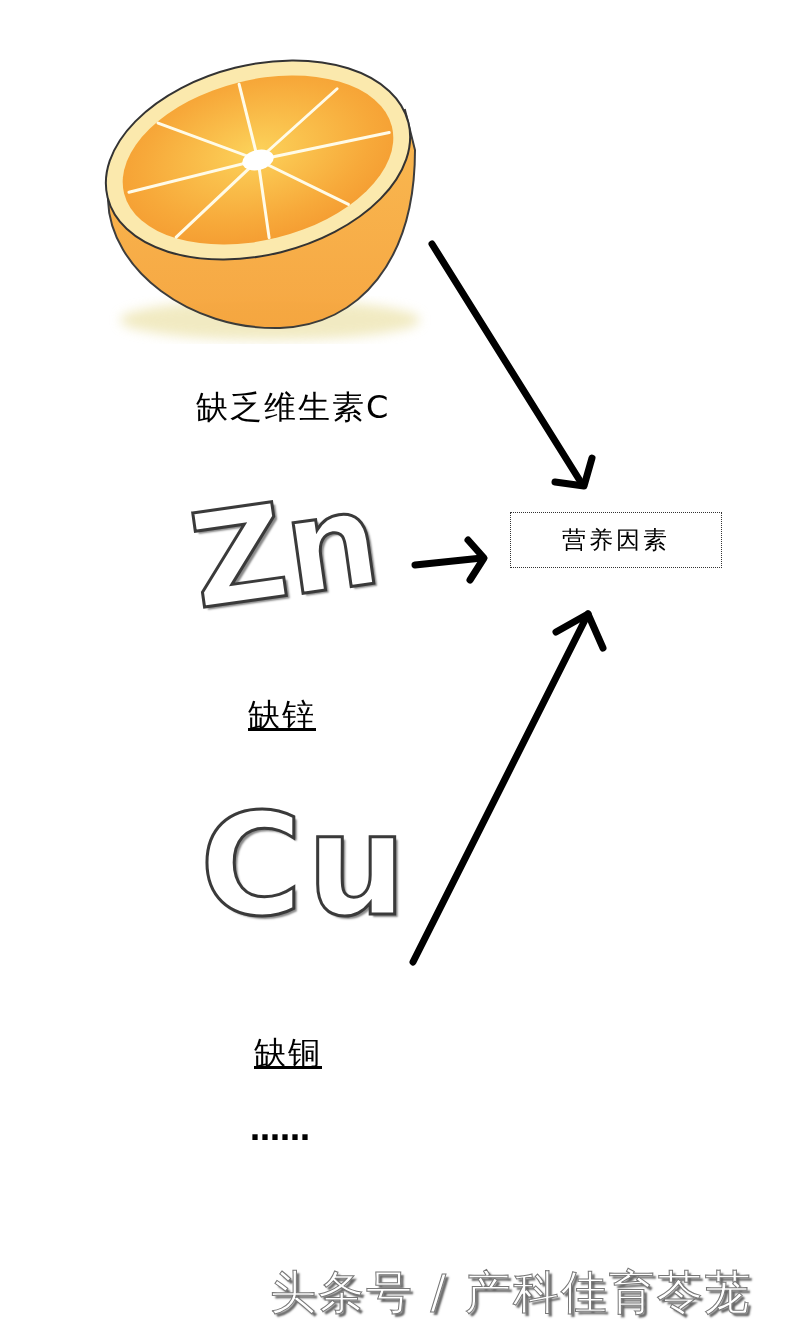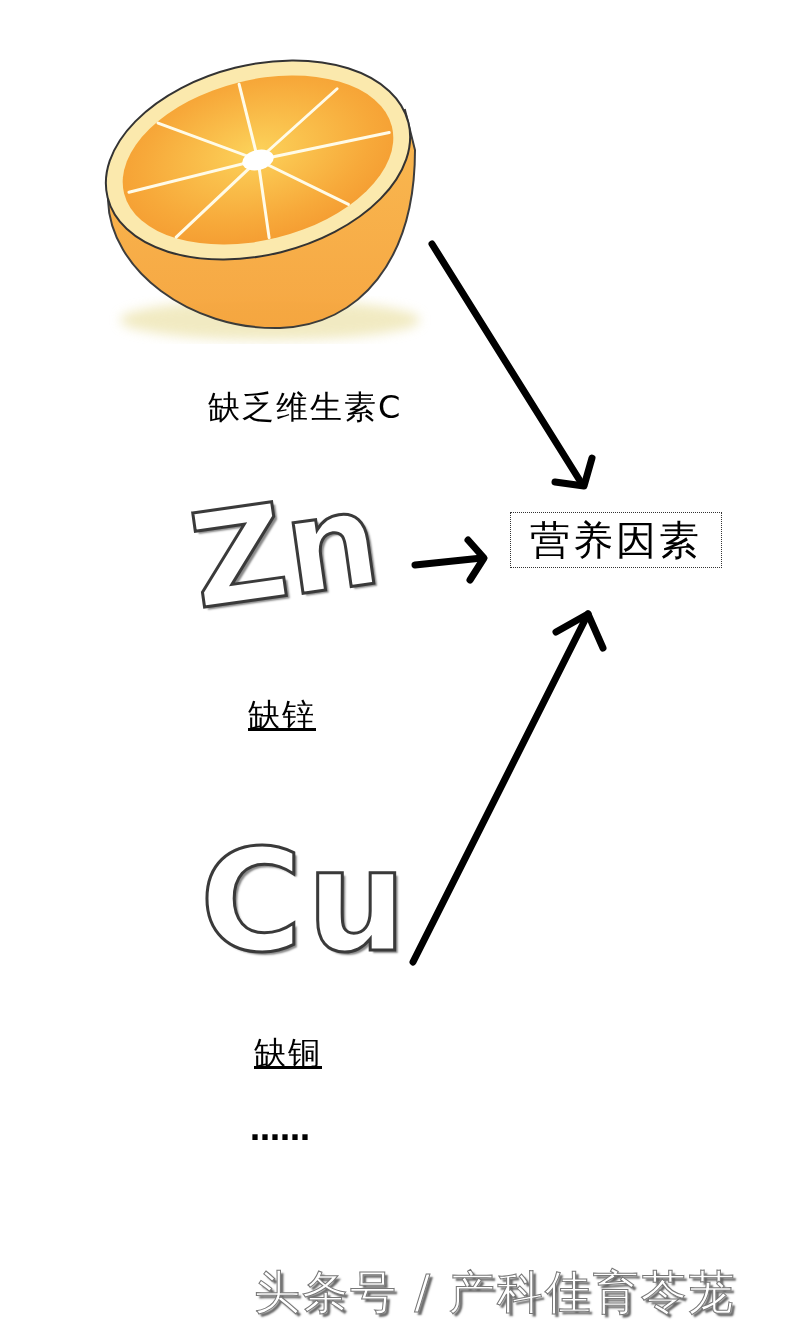--- a/index.html
+++ b/index.html
@@ -5,29 +5,29 @@
   html, body { margin: 0; padding: 0; }
   body {
     width: 800px; height: 1337px; background: #ffffff; position: relative; overflow: hidden;
     font-family: "DejaVu Sans", sans-serif; color: #111;
   }
   .abs { position: absolute; }
   .cn-label { font-size: 32px; letter-spacing: 2px; color: #000; white-space: nowrap; }
   .target-box {
     left: 510px; top: 512px; width: 212px; height: 56px;
     border: 1px dotted #333; display: flex; align-items: center; justify-content: center;
-    font-size: 40px; letter-spacing: 3px; color: #000; box-sizing: border-box;
+    font-size: 24px; letter-spacing: 3px; color: #000; box-sizing: border-box;
   }
   .sketch {
     font-family: "DejaVu Sans", sans-serif; font-weight: bold; color: #fff;
     -webkit-text-stroke: 3px #3a3a3a; text-shadow: 3px 3px 2px #888, -1px -1px 1px #bbb;
     white-space: nowrap;
   }
   .watermark {
-    left: 254px; top: 1262px; font-size: 46px; color: #fff; letter-spacing: 2px;
+    left: 270px; top: 1262px; font-size: 46px; color: #fff; letter-spacing: 2px;
     -webkit-text-stroke: 1px #777; text-shadow: 3px 3px 2px #666; white-space: nowrap;
   }
   svg.overlay { position: absolute; left: 0; top: 0; }
 </style>
 </head>
 <body>
 
 <svg class="overlay" width="800" height="1337">
   <defs>
     <radialGradient id="flesh" cx="50%" cy="45%" r="60%">
@@ -73,25 +73,25 @@
       <line x1="415" y1="565" x2="482" y2="558"></line>
       <polyline points="468,540 484,558 470,580"></polyline>
     </g>
     <g>
       <line x1="413" y1="962" x2="588" y2="614"></line>
       <polyline points="556,632 588,614 603,648"></polyline>
     </g>
   </g>
 </svg>
 
-<div class="abs cn-label" style="left:196px; top:386px;margin-left:12px;">缺乏维生素C</div>
+<div class="abs cn-label" style="left:196px; top:386px;">缺乏维生素C</div>
 
 <div class="abs target-box">营养因素</div>
 
 <div class="abs sketch" style="left:182px; top:488px; font-size:130px; transform:rotate(-8deg); transform-origin:left top;">Zn</div>
 <div class="abs cn-label" style="left:248px; top:694px;text-decoration:underline;">缺锌</div>
 
-<div class="abs sketch" style="left:200px; top:820px; font-size:140px; letter-spacing:4px;">Cu</div>
+<div class="abs sketch" style="left:200px; top:784px; font-size:140px; letter-spacing:4px;">Cu</div>
 <div class="abs cn-label" style="left:254px; top:1032px;text-decoration:underline;">缺铜</div>
 
 <div class="abs" style="left:250px; top:1112px; font-size:30px; font-weight:bold; color:#000;">……</div>
 
 <div class="abs watermark">头条号 / 产科佳育苓茏</div>
 
 </body></html>

